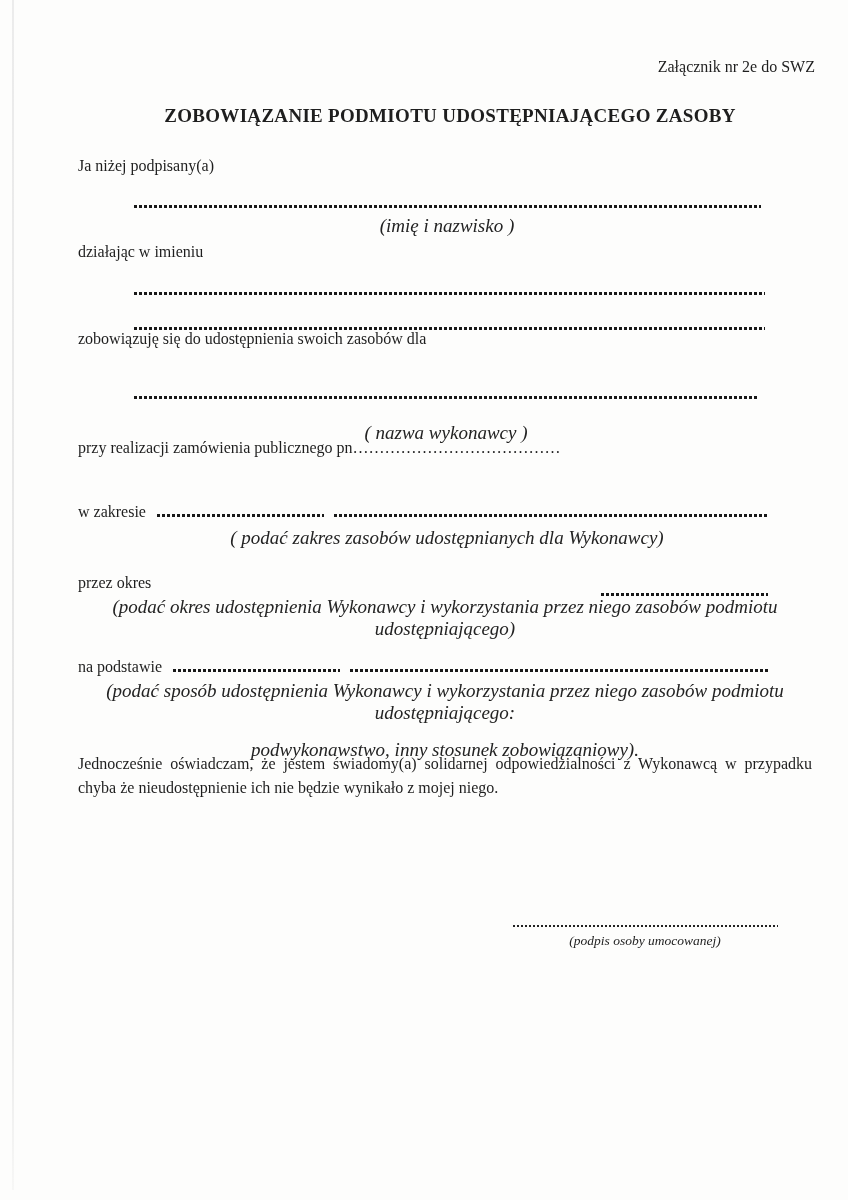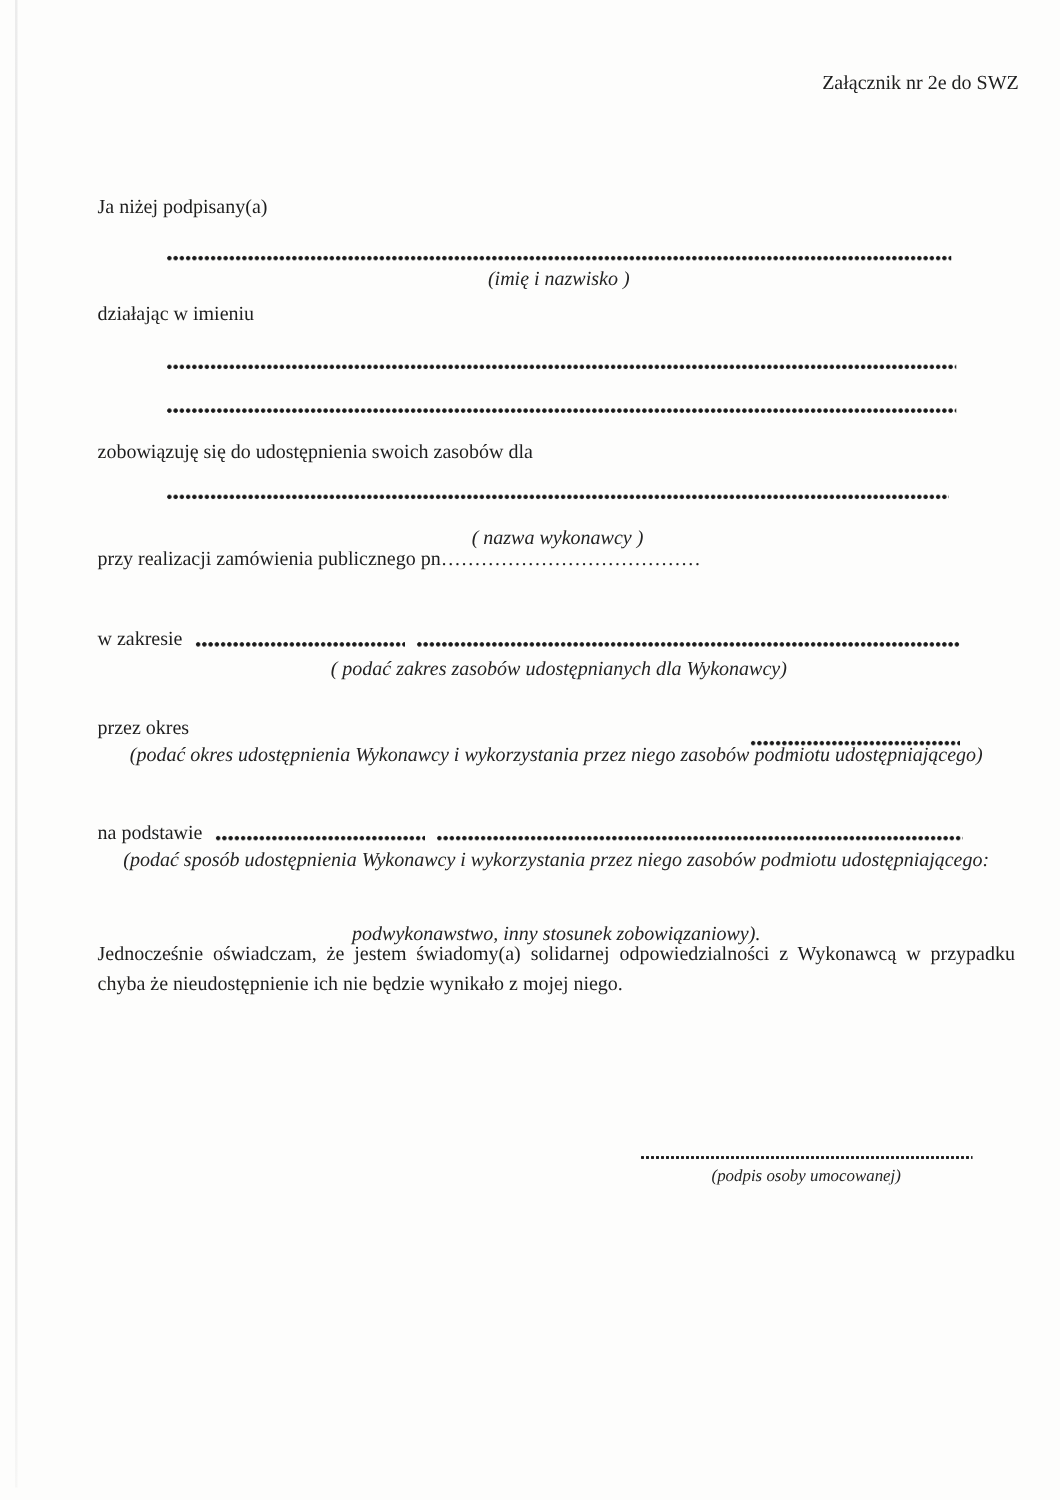--- a/index.html
+++ b/index.html
@@ -28,21 +28,21 @@
   .doc-title {
     top: 105px; left: 52px; right: 0;
     text-align: center;
     font-size: 19px;
     font-weight: 700;
     letter-spacing: 0.3px;
   }
   .body-text { font-size: 16px; }
   .caption {
     font-style: italic;
-    font-size: 16px;
+    font-size: 19px;
     text-align: center;
     color: #232323;
   }
   .fill-line {
     position: absolute;
     height: 5px;
     background-image: radial-gradient(circle, #191919 1.5px, rgba(0,0,0,0) 1.9px);
     background-size: 5px 5px;
     background-position: 0 50%;
     background-repeat: repeat-x;
@@ -82,34 +82,35 @@
 </style>
 </head>
 <body>
 
 <div class="page">
 
   <div class="scan-line"></div>
 
   <div class="abs attachment-note">Załącznik nr 2e do SWZ</div>
 
+  <div class="abs doc-title">ZOBOWIĄZANIE PODMIOTU UDOSTĘPNIAJĄCEGO ZASOBY</div>
 
   <div class="abs body-text" style="top:157px; left:78px;">Ja niżej podpisany(a)</div>
 
   <div class="fill-line" style="top:204px; left:133px; width:628px;"></div>
 
   <div class="abs caption" style="top:215px; left:133px; width:628px;">(imię i nazwisko )</div>
 
   <div class="abs body-text" style="top:243px; left:78px;">działając w imieniu</div>
 
   <div class="fill-line" style="top:291px; left:133px; width:632px;"></div>
 
   <div class="fill-line" style="top:326px; left:133px; width:632px;"></div>
 
-  <div class="abs body-text" style="top:353px; left:78px;">zobowiązuję się do udostępnienia swoich zasobów dla</div>
+  <div class="abs body-text" style="top:330px; left:78px;">zobowiązuję się do udostępnienia swoich zasobów dla</div>
 
   <div class="fill-line" style="top:395px; left:133px; width:626px;"></div>
 
   <div class="abs caption" style="top:406px; left:133px; width:626px;margin-top:16px;">( nazwa wykonawcy )</div>
 
   <div class="abs body-text" style="top:439px; left:78px;">przy realizacji zamówienia publicznego pn…………………………………</div>
 
   <div class="dotrow" style="top:503px; left:78px; width:690px;">
     <span class="lbl">w zakresie</span>
     <span class="dots dots-a"></span>

